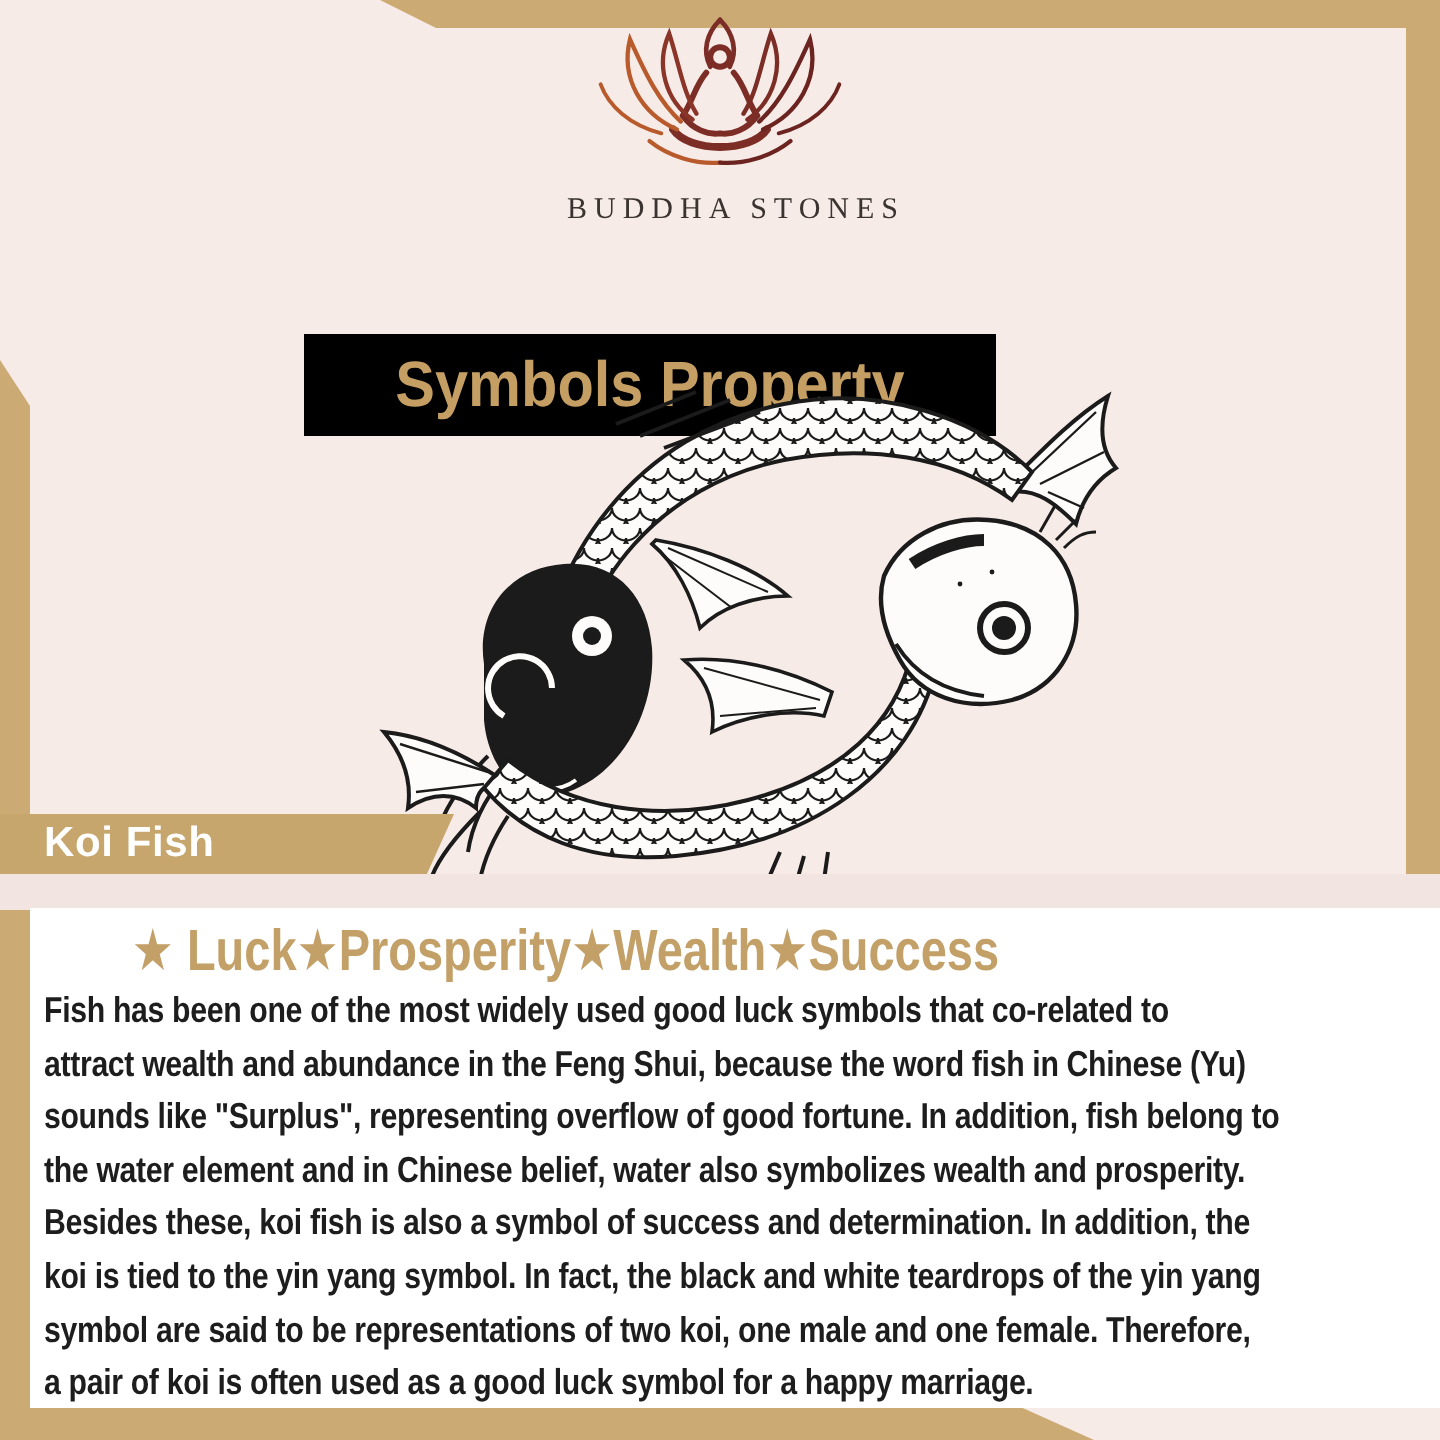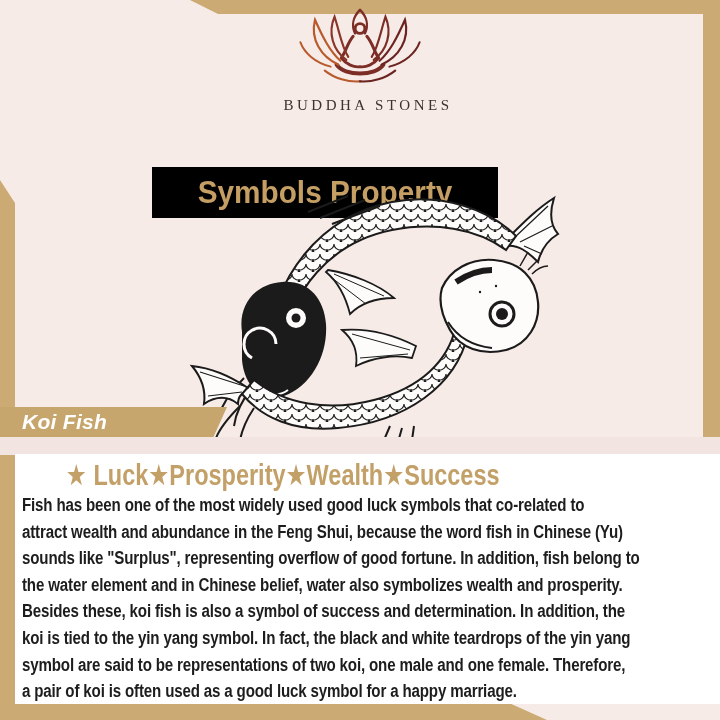--- a/index.html
+++ b/index.html
@@ -32,21 +32,21 @@
     font-size:32px;font-weight:bold;color:#c49e63;
     transform:scaleX(.93);transform-origin:center;white-space:nowrap;}
 
   
   .fish-svg{left:180px;top:182px;width:380px;height:262px;}
 
   
   .koi-banner{left:0;top:407px;width:227px;height:31px;background:#c6a66c;
     clip-path:polygon(0 0,100% 0,213px 100%,0 100%);}
   .koi-banner span{display:block;padding-left:22px;line-height:30px;
-    font-size:21px;font-weight:bold;color:#ffffff;letter-spacing:.3px;font-style:italic;}
+    font-size:21px;font-weight:bold;color:#ffffff;letter-spacing:.3px;}
 
   .strip{left:0;top:437px;width:720px;height:18px;background:#f2e5e1;}
   .panel{left:15px;top:454px;width:705px;height:250px;background:#ffffff;}
 
   .benefits{left:15px;right:0;top:458px;height:32px;text-align:left;}
   .benefits span{display:inline-block;font-size:29px;font-weight:bold;
     color:#c2a067;white-space:nowrap;
     font-family:"Liberation Sans","DejaVu Sans",sans-serif;
     transform:scaleX(.81);transform-origin:center;}
 

